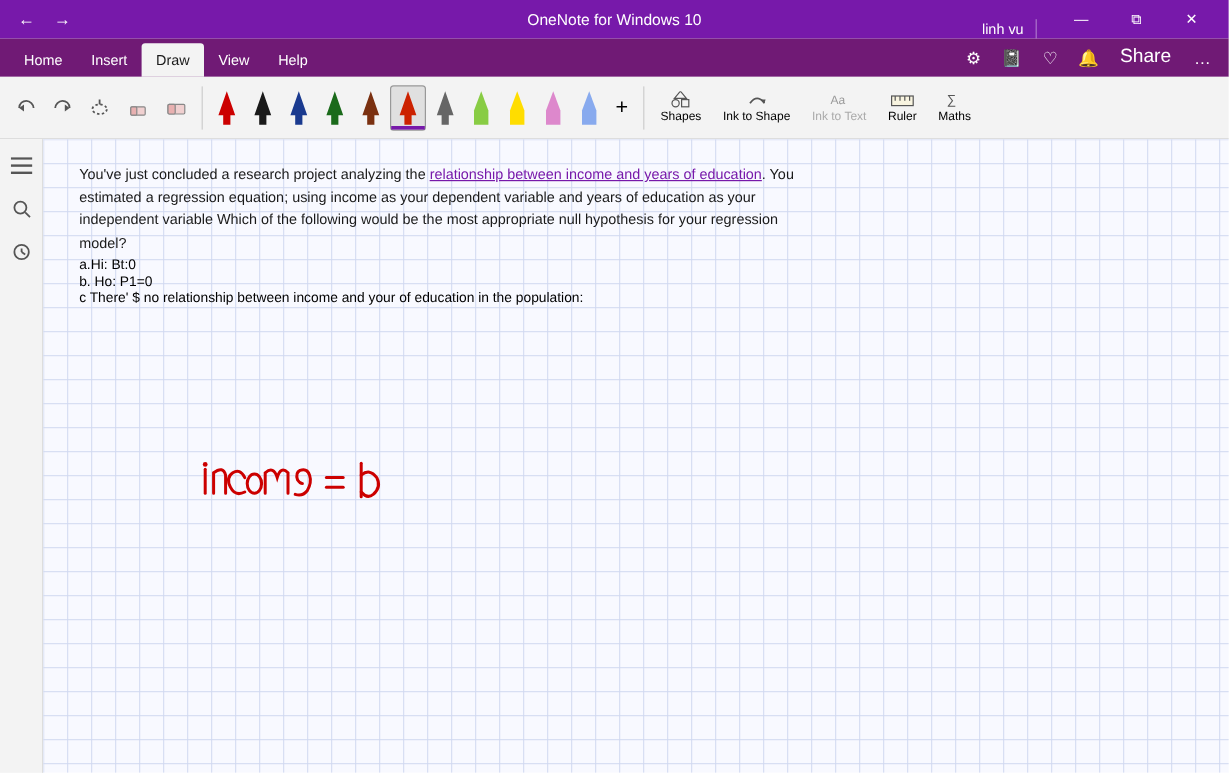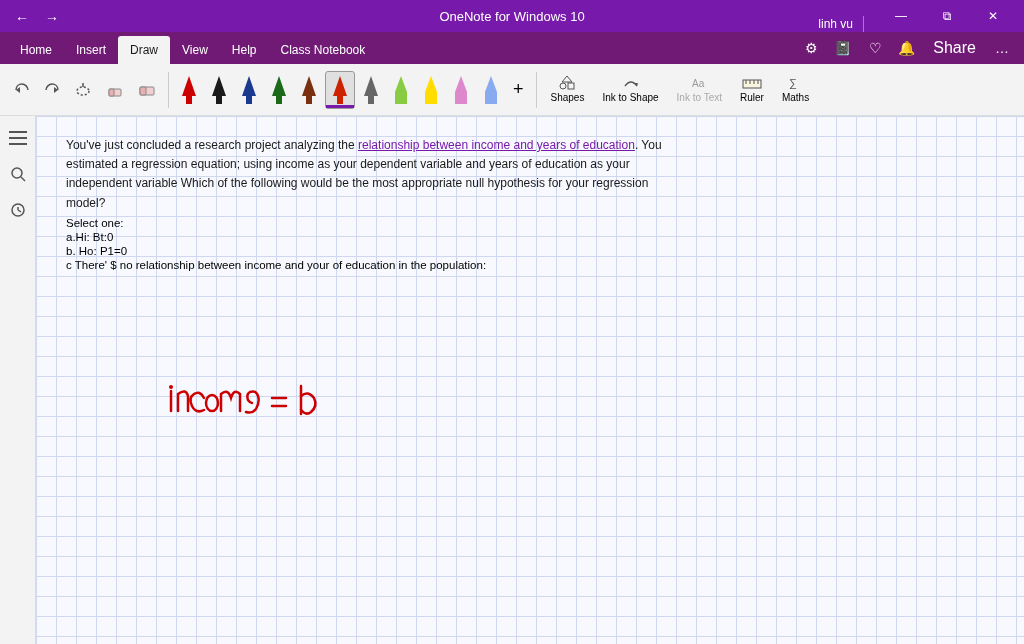--- a/index.html
+++ b/index.html
@@ -189,21 +189,20 @@
     </div>
   </div>
 </div>
 
 <div id="ribbon-tabs">
   <div class="ribbon-tab">Home</div>
   <div class="ribbon-tab">Insert</div>
   <div class="ribbon-tab active">Draw</div>
   <div class="ribbon-tab">View</div>
   <div class="ribbon-tab">Help</div>
-  <div class="ribbon-tab">Class Notebook</div>
   <div id="ribbon-right">
     <button class="ribbon-icon-btn">⚙</button>
     <button class="ribbon-icon-btn">📓</button>
     <button class="ribbon-icon-btn">♡</button>
     <button class="ribbon-icon-btn">🔔</button>
     <button class="ribbon-icon-btn" style="width:auto;padding:0 8px;font-size:16px;">Share</button>
     <button class="ribbon-icon-btn">…</button>
   </div>
 </div>
 
@@ -381,21 +380,20 @@
         <line x1="8" y1="8" x2="11" y2="10" stroke="#555" stroke-width="1.5"></line>
       </svg>
   </button>
 </div>
 
 <div id="main">
   <div id="canvas">
     <div class="question-text">
       <span>You've just concluded a research project analyzing the </span><span class="underline">relationship between income and years of education</span><span>. You estimated a regression equation; using income as your dependent variable and years of education as your independent variable Which of the following would be the most appropriate null hypothesis for your regression model?</span>
     </div>
-    <div class="select-one">Select one:</div>
     <div class="option">a.Hi: Bt:0</div>
     <div class="option">b. Ho: P1=0</div>
     <div class="option">c There' $ no relationship between income and your of education in the population:</div>
 
     <svg class="handwriting-svg" width="220" height="55" viewBox="0 0 220 55">
 
       <path d="M5,15 L5,35" stroke="#cc0000" stroke-width="2.5" fill="none" stroke-linecap="round"></path>
       <circle cx="5" cy="11" r="2" fill="#cc0000"></circle>
 
       <path d="M12,35 L12,18 Q20,12 22,20 L22,35" stroke="#cc0000" stroke-width="2.5" fill="none" stroke-linecap="round"></path>

